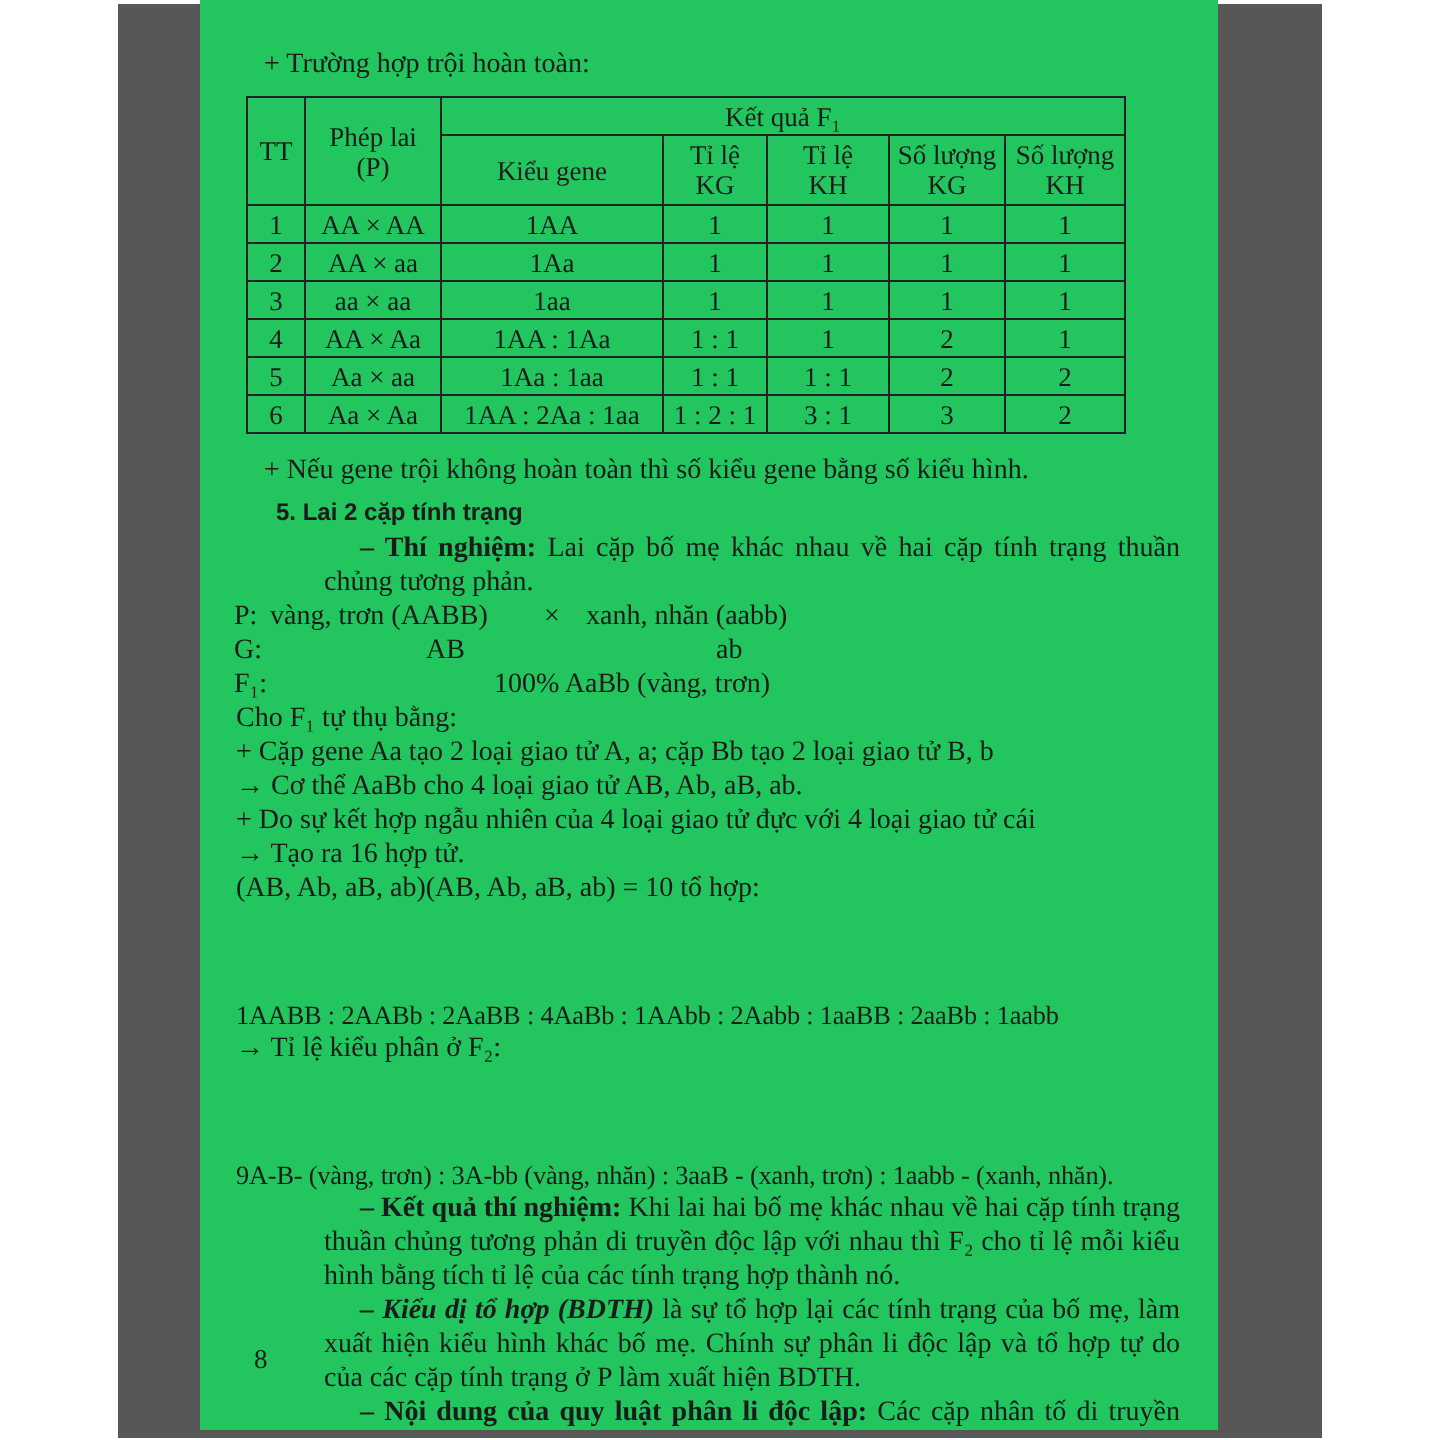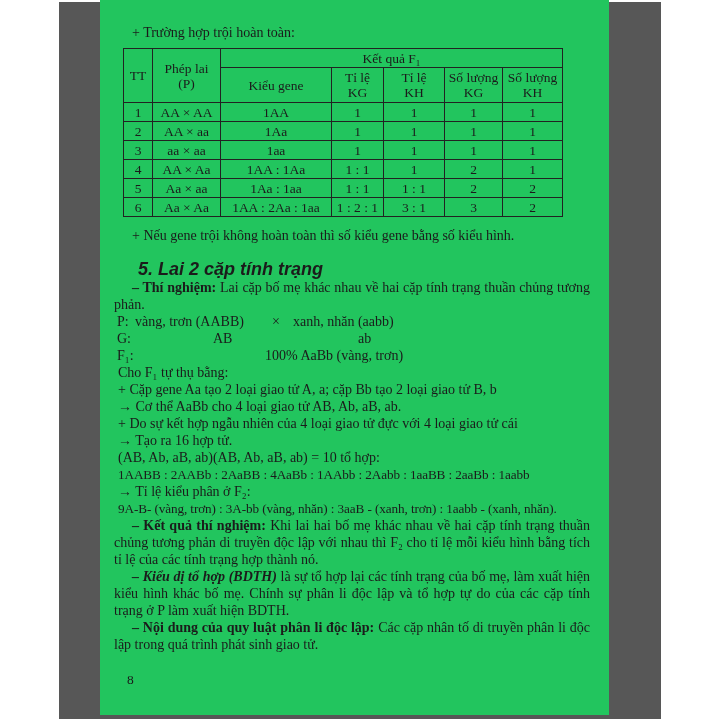--- a/index.html
+++ b/index.html
@@ -9,28 +9,28 @@
     font-family:"Liberation Serif","DejaVu Serif",serif;
     color:#1b1b1b;
   }
   .backdrop { position:absolute; left:59px; top:2px; width:602px; height:717px; background:#575757; }
   .sheet { position:absolute; left:100px; top:0; width:509px; height:715px; background:#22c55e; overflow:hidden; }
   .content { padding:24px 19px 0 14px; font-size:14px; line-height:17px; }
 
   .line { white-space:nowrap; }
   .sline { text-indent:4px; }
   .indent { text-indent:18px; }
-  .tight { font-size:13.2px; letter-spacing:-0.1px; }
+  .tight { font-size:13.2px; letter-spacing:-0.1px;margin-top:46px; }
 
   .heading {
     font-family:"Liberation Sans","DejaVu Sans",sans-serif;
-    font-weight:bold; font-size:18px; line-height:17px;
-    text-indent:24px; margin:17px 0 1px 0;font-style:italic;
+    font-weight:bold; font-size:12px; line-height:17px;
+    text-indent:24px; margin:4px 0 1px 0;
   }
-  .para { text-align:justify; text-indent:18px; line-height:17px; }
+  .para { text-align:justify; text-indent:18px; line-height:17px;margin-left:48px; }
   .lead { font-weight:bold; }
   .lead.ital { font-style:italic; }
 
   table.gtable {
     border-collapse:collapse; table-layout:fixed;
     width:439px; margin:7px 0 10px 9px;
     font-size:13.5px; line-height:15px;
   }
   table.gtable td {
     border:1px solid #222; text-align:center; vertical-align:middle;
@@ -155,21 +155,21 @@
       <span style="left:158px">×</span>
       <span style="left:179px">xanh, nhăn (aabb)</span>
     </div>
     <div class="crossline">
       <span style="left:3px">G:</span>
       <span style="left:99px">AB</span>
       <span style="left:244px">ab</span>
     </div>
     <div class="crossline">
       <span style="left:3px">F₁:</span>
-      <span style="left:151px">100% AaBb (vàng, trơn)</span>
+      <span style="left:133px">100% AaBb (vàng, trơn)</span>
     </div>
 
     <p class="line sline">Cho F₁ tự thụ bằng:</p>
     <p class="line sline">+ Cặp gene Aa tạo 2 loại giao tử A, a; cặp Bb tạo 2 loại giao tử B, b</p>
     <p class="line sline">→ Cơ thể AaBb cho 4 loại giao tử AB, Ab, aB, ab.</p>
     <p class="line sline">+ Do sự kết hợp ngẫu nhiên của 4 loại giao tử đực với 4 loại giao tử cái</p>
     <p class="line sline">→ Tạo ra 16 hợp tử.</p>
     <p class="line sline">(AB, Ab, aB, ab)(AB, Ab, aB, ab) = 10 tổ hợp:</p>
     <p class="line sline tight">1AABB : 2AABb : 2AaBB : 4AaBb : 1AAbb : 2Aabb : 1aaBB : 2aaBb : 1aabb</p>
     <p class="line sline">→ Tỉ lệ kiểu phân ở F₂:</p>

